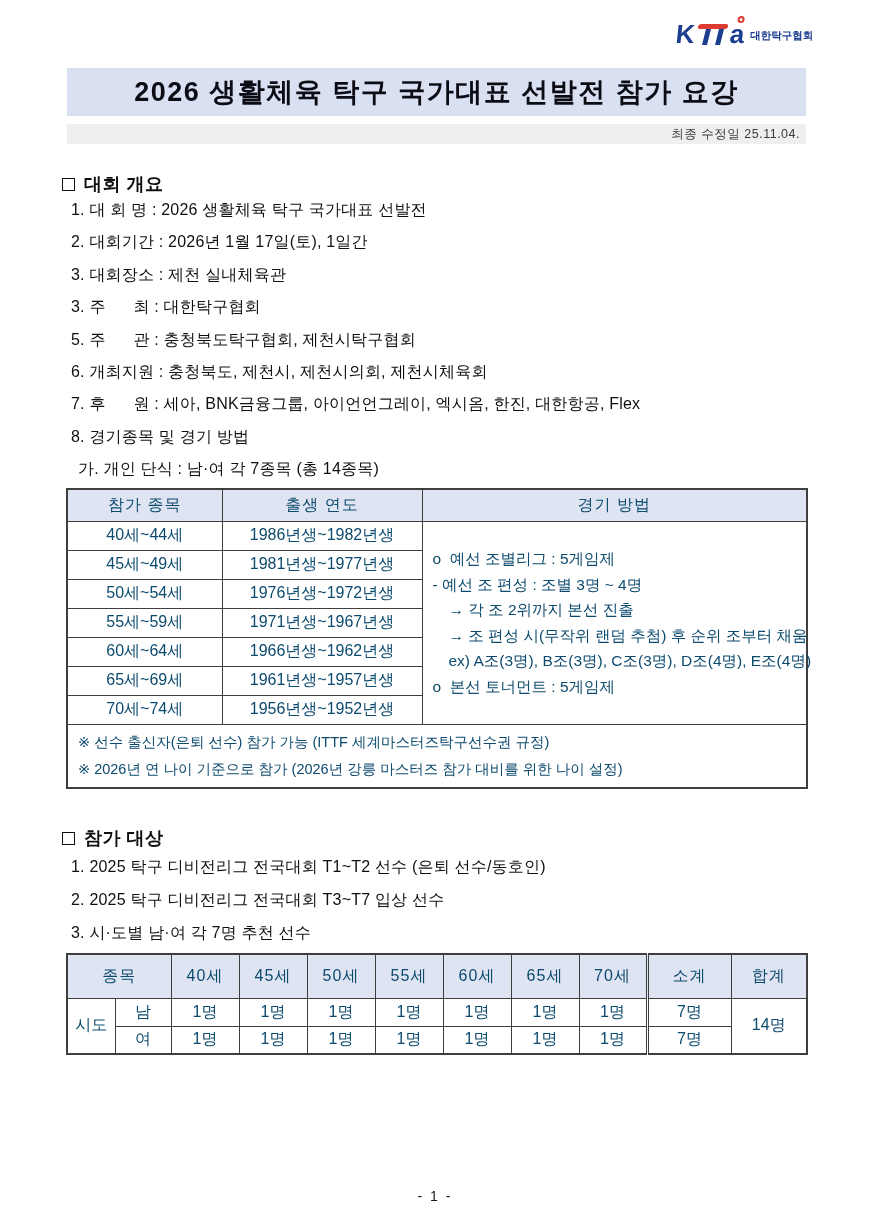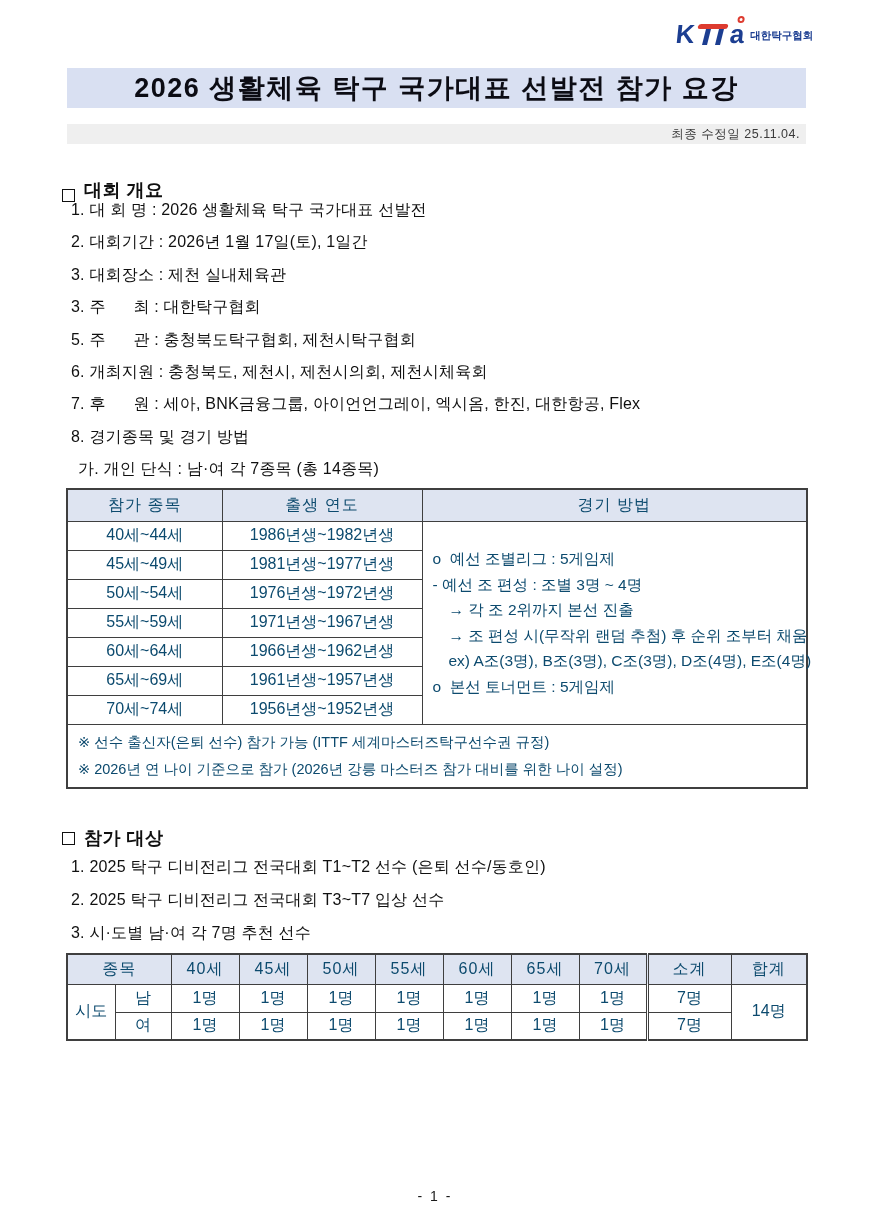--- a/index.html
+++ b/index.html
@@ -22,33 +22,33 @@
   .tt .bar { position:absolute; top:0; left:1px; width:30px; height:5px; background:#dd3b2f;
              border-radius:2.5px; transform:skewX(-14deg); }
   .tt .st { position:absolute; top:5px; width:5px; height:16px; background:#1c3e91; transform:skewX(-14deg); }
   .tt .st1 { left:7px; } .tt .st2 { left:20px; }
   .ba { position:relative; display:inline-block; transform:skewX(-6deg); }
   .ba .dot { position:absolute; top:-8px; right:0px; width:7px; height:7px;
              border:2px solid #dd3b2f; border-radius:50%; background:#fff; }
   .org { font-size:10.5px; font-weight:bold; color:#1c3e91; padding-bottom:2px; letter-spacing:0; }
 
   
-  .title-bar { position:absolute; top:68px; left:67px; width:739px; height:40px;
+  .title-bar { position:absolute; top:68px; left:67px; width:739px; height:48px;
                background:#d9e0f2; display:flex; align-items:center; justify-content:center;
                font-size:27px; font-weight:bold; letter-spacing:1.5px; color:#0c0c14; white-space:pre; }
   .rev-bar { position:absolute; top:124px; left:67px; width:739px; height:20px;
              background:#efefef; display:flex; align-items:center; justify-content:flex-end;
              padding-right:6px; font-size:12.5px; color:#3a3a3a; letter-spacing:0.5px; }
 
   
   .section-heading { position:absolute; left:62px; display:flex; align-items:center;
                      font-size:18px; font-weight:bold; letter-spacing:0.5px; }
   .sq { display:inline-block; width:13px; height:13px; border:1.6px solid #101010;
         margin-right:9px; background:transparent; }
-  .sh1 { top:178px;align-items:flex-end; }
+  .sh1 { top:172px; }
   .sh2 { top:826px; }
 
   
   .list { position:absolute; left:71px; font-size:16px; letter-spacing:0.2px; }
   .list .li { line-height:32.4px; white-space:pre; }
   .ov-list { top:194px; }
   .ov-list .li.sub { padding-left:7px; }
   .pt-list { top:850px; }
   .pt-list .li { line-height:33px; }
 
@@ -59,21 +59,21 @@
   .tbl1 { position:absolute; top:488px; left:66px; width:740px; border:2px solid #3f3f3f; }
   .tbl1 th { background:#dee4f1; height:32px; letter-spacing:1px; }
   .tbl1 td.age, .tbl1 td.birth { height:29px; }
   .tbl1 td.method { text-align:left; vertical-align:middle; padding:6px 8px 6px 10px; }
   .method-line { font-size:15.5px; line-height:25.5px; white-space:pre; }
   .method-line.ind { padding-left:16px; }
   .tbl1 td.notes { text-align:left; height:58px; padding:4px 8px 4px 10px; }
   .note-line { font-size:14.5px; line-height:27px; white-space:pre; }
 
   .tbl2 { position:absolute; top:953px; left:66px; width:740px; border:2px solid #3f3f3f; }
-  .tbl2 th { background:#dee4f1; height:30px; letter-spacing:1px; }
+  .tbl2 th { background:#dee4f1; height:44px; letter-spacing:1px; }
   .tbl2 td { height:28px; }
   .dbl { border-left:3px double #3f3f3f; }
 
   
   .page-number { position:absolute; top:1188px; left:0; width:870px; text-align:center;
                  font-size:14px; color:#1a1a1a; letter-spacing:2px; }
 </style>
 </head>
 <body>
 

